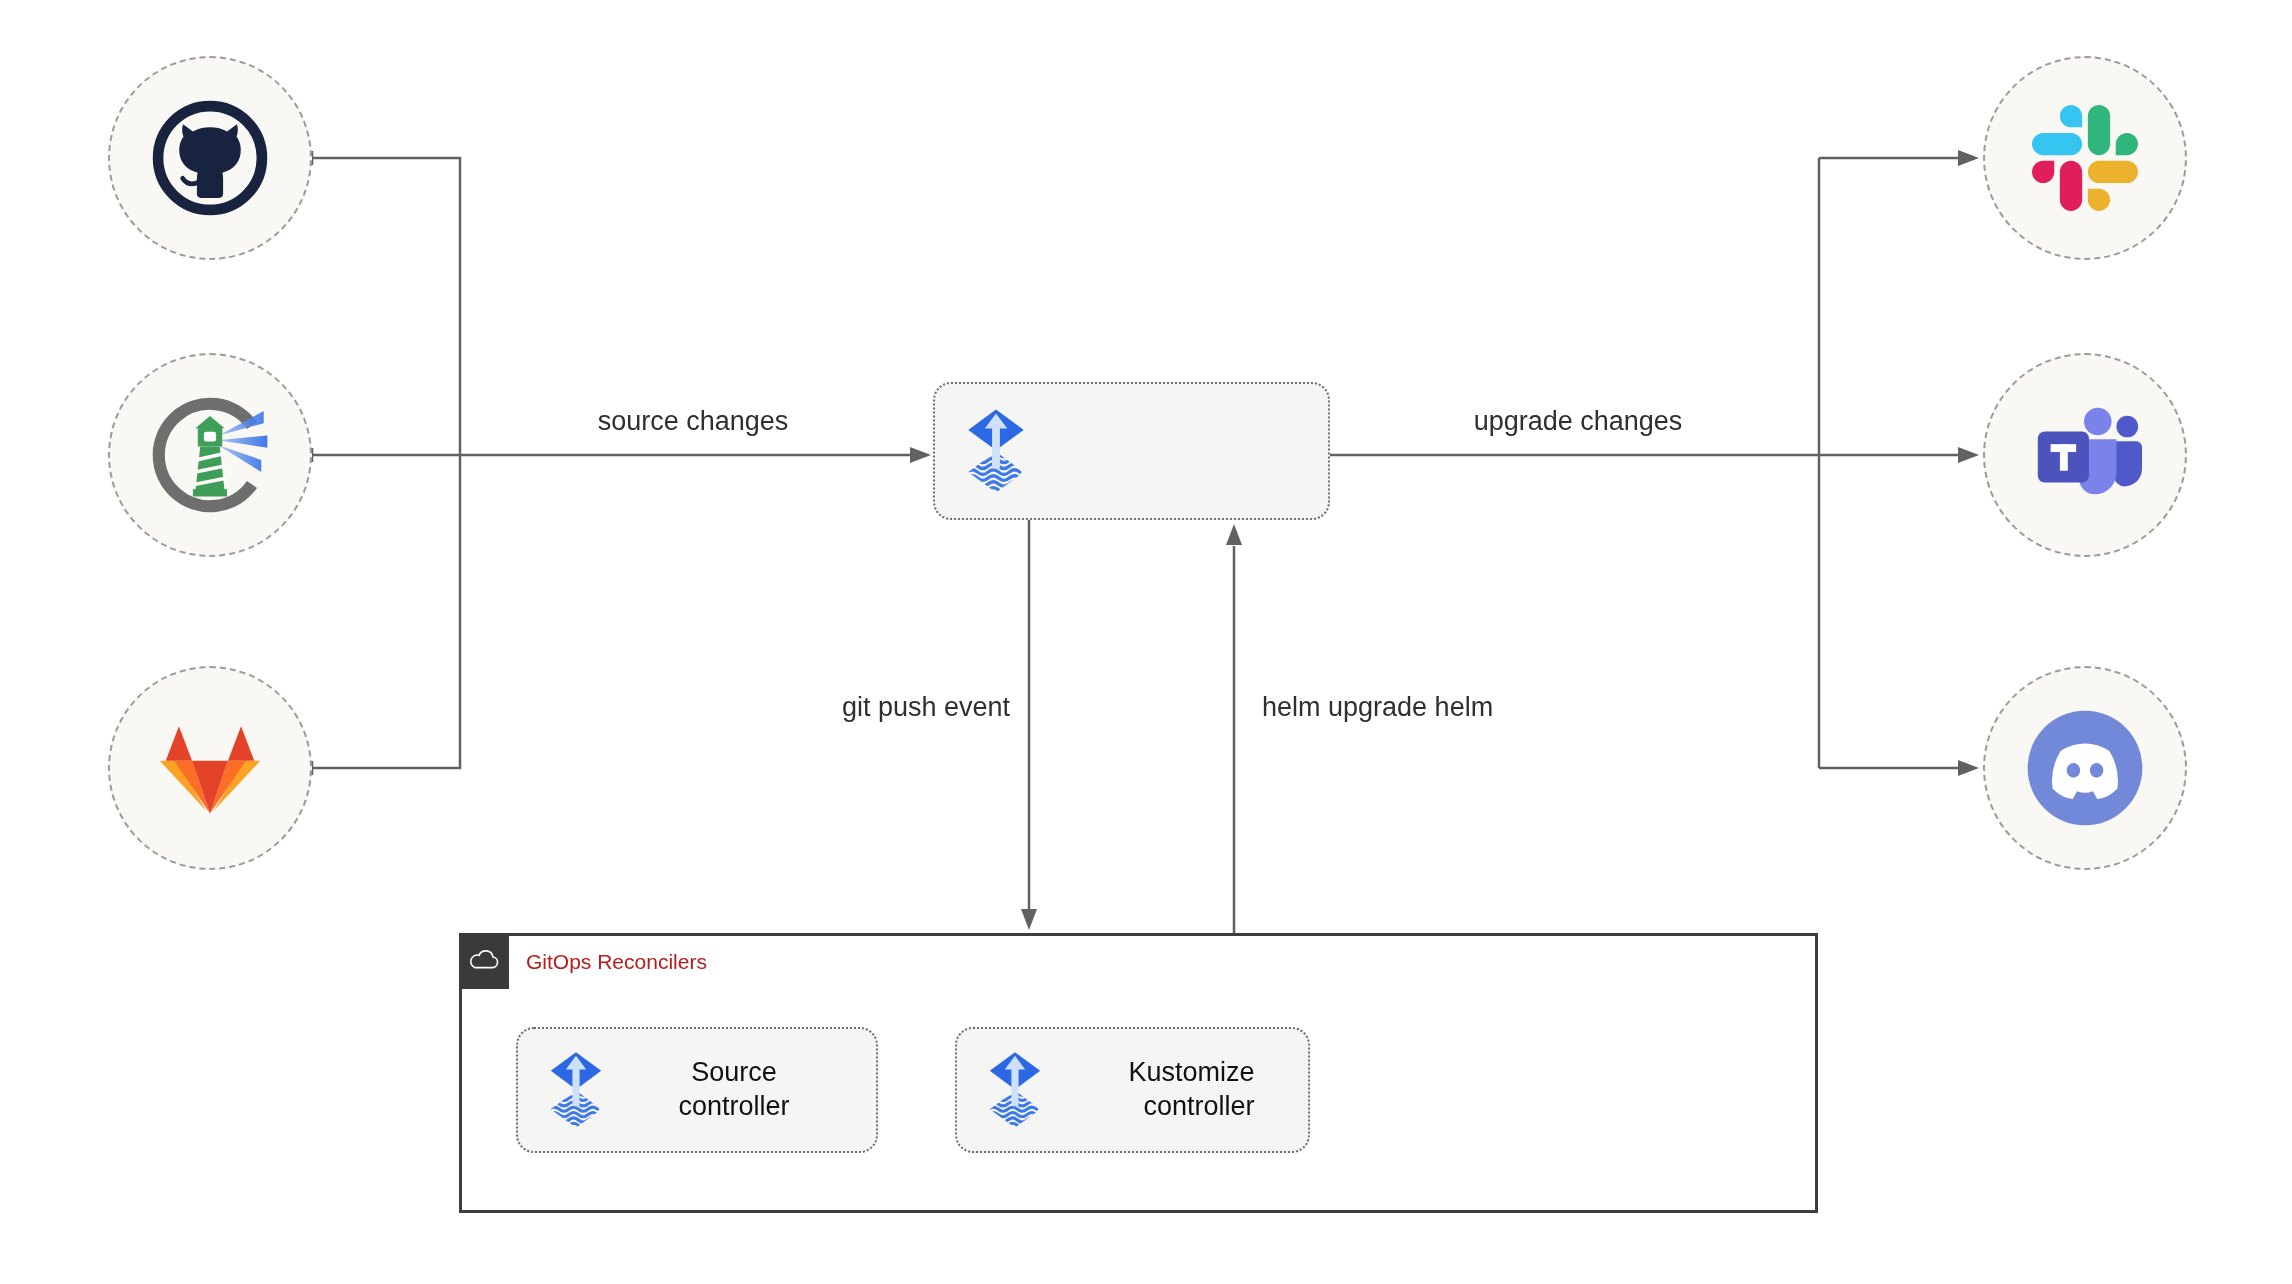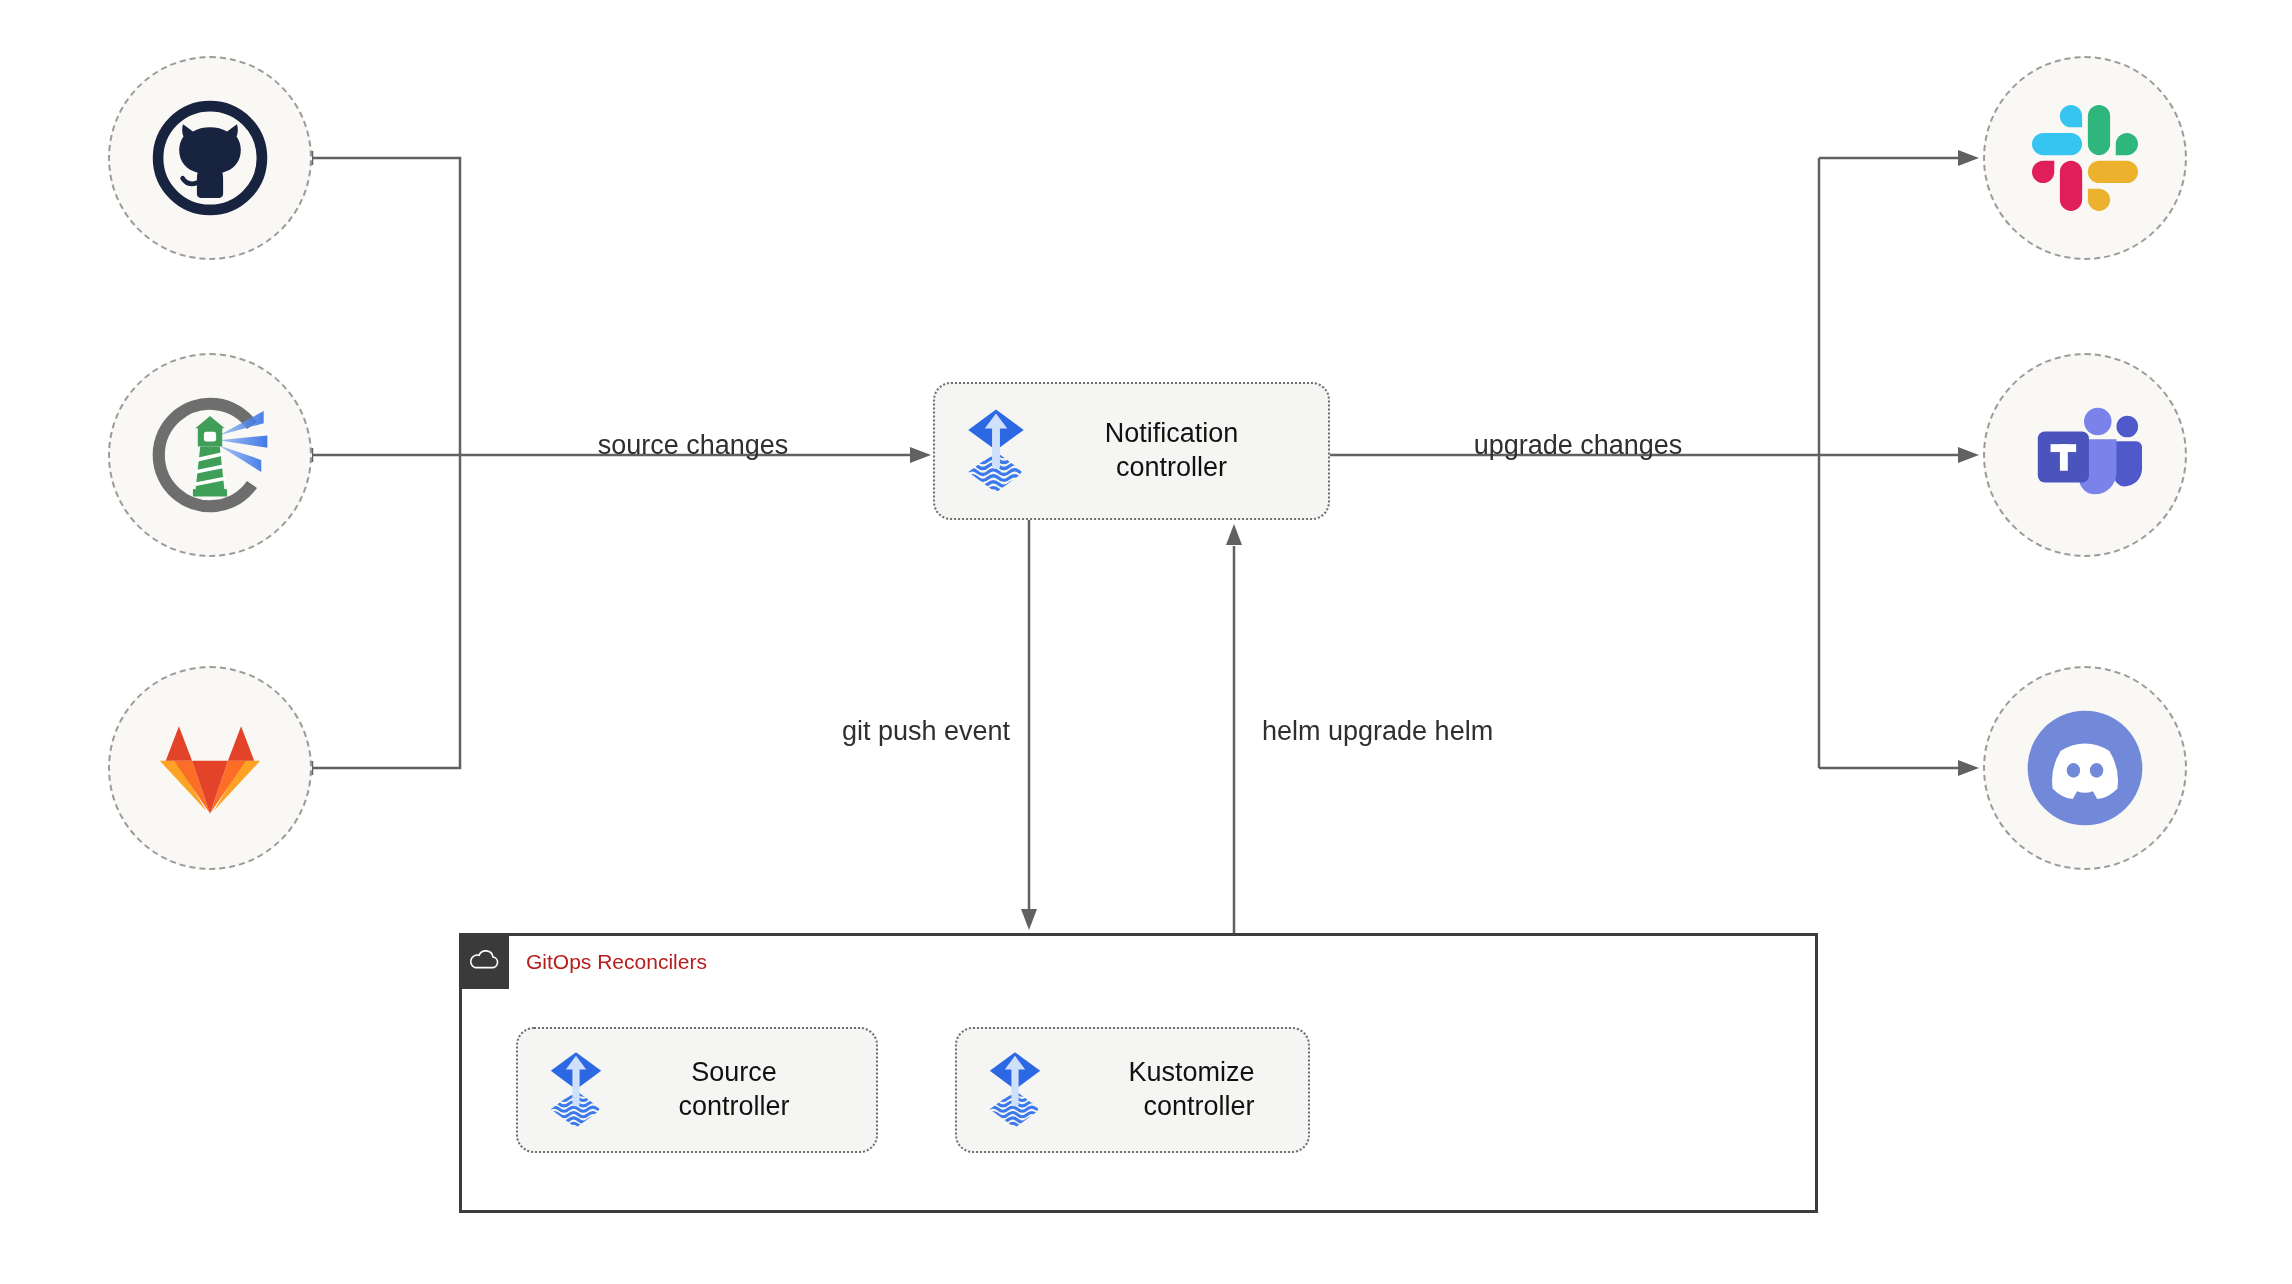--- a/index.html
+++ b/index.html
@@ -15,21 +15,21 @@
   }
   .ctrl-box{
     position:absolute;background:#f5f5f3;border:2px dotted #6e6e6e;border-radius:18px;
     box-sizing:border-box;display:flex;align-items:center;
   }
   .ctrl-box .flux{flex:0 0 auto;margin-left:28px;}
   .ctrl-label{
     flex:1 1 auto;text-align:center;font-size:27px;line-height:1.25;color:#111111;
     padding-right:14px;
   }
-  .edge-label{position:absolute;font-size:27px;color:#2f2f2f;white-space:nowrap;margin-top:24px;}
+  .edge-label{position:absolute;font-size:27px;color:#2f2f2f;white-space:nowrap;}
   .container-box{
     position:absolute;left:459px;top:933px;width:1359px;height:280px;
     border:3px solid #3d3d3d;box-sizing:border-box;background:#ffffff;
   }
   .container-tab{
     position:absolute;left:-3px;top:-3px;width:50px;height:56px;background:#3a3a3a;
     display:flex;align-items:center;justify-content:center;
   }
   .container-title{
     position:absolute;left:64px;top:14px;font-size:21px;color:#b91c1c;white-space:nowrap;
@@ -169,21 +169,20 @@
       <path fill="#ffffff" d="M30 36 q20 -12 40 0 q9 15 6.5 31 q-8 8 -16.5 8.5 l-3.5 -6.5 q-6.5 2.5 -13 0 l-3.5 6.5 q-8.5 -0.5 -16.5 -8.5 q-2.5 -16 6.5 -31 z"></path>
       <ellipse cx="40.5" cy="52" rx="5.5" ry="6" fill="#7289da"></ellipse>
       <ellipse cx="59.5" cy="52" rx="5.5" ry="6" fill="#7289da"></ellipse>
     </svg>
   </div>
 
   <div class="ctrl-box" style="left:933px;top:382px;width:397px;height:138px;">
     <svg class="flux" width="66" height="86" viewBox="0 0 100 130">
       <use href="#flux-logo"></use>
     </svg>
-    <div class="ctrl-label" style="max-width:230px;margin:0 auto;">Notification controller</div>
   </div>
 
   <div class="edge-label" style="left:543px;top:406px;width:300px;text-align:center;">source changes</div>
   <div class="edge-label" style="left:1428px;top:406px;width:300px;text-align:center;">upgrade changes</div>
   <div class="edge-label" style="left:710px;top:692px;width:300px;text-align:right;">git push event</div>
   <div class="edge-label" style="left:1262px;top:692px;width:340px;text-align:left;">helm upgrade helm</div>
 
   <div class="container-box">
     <div class="container-tab">
       <svg width="32" height="24" viewBox="0 0 48 34">

